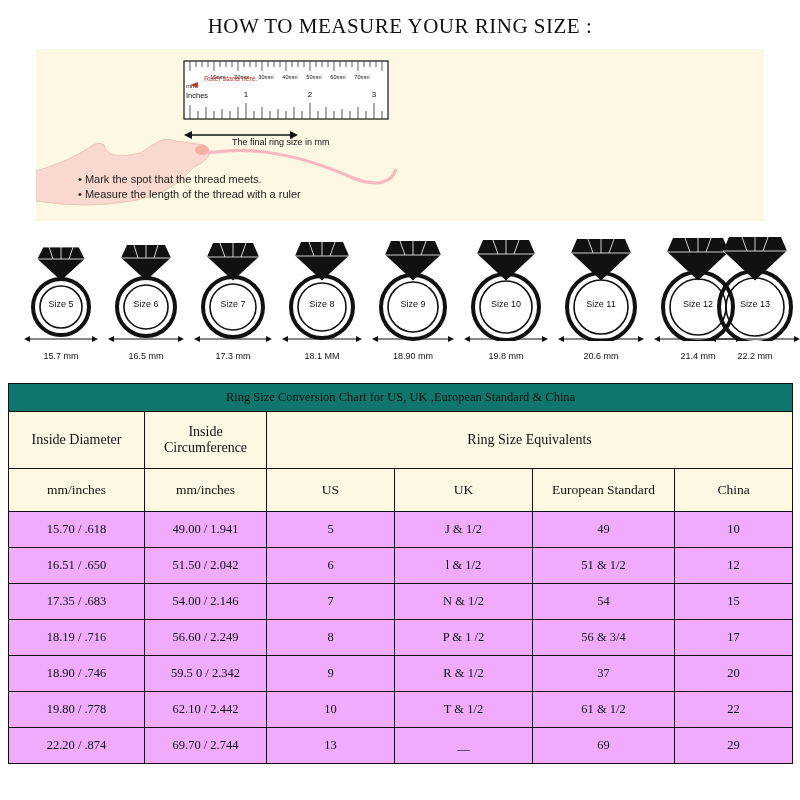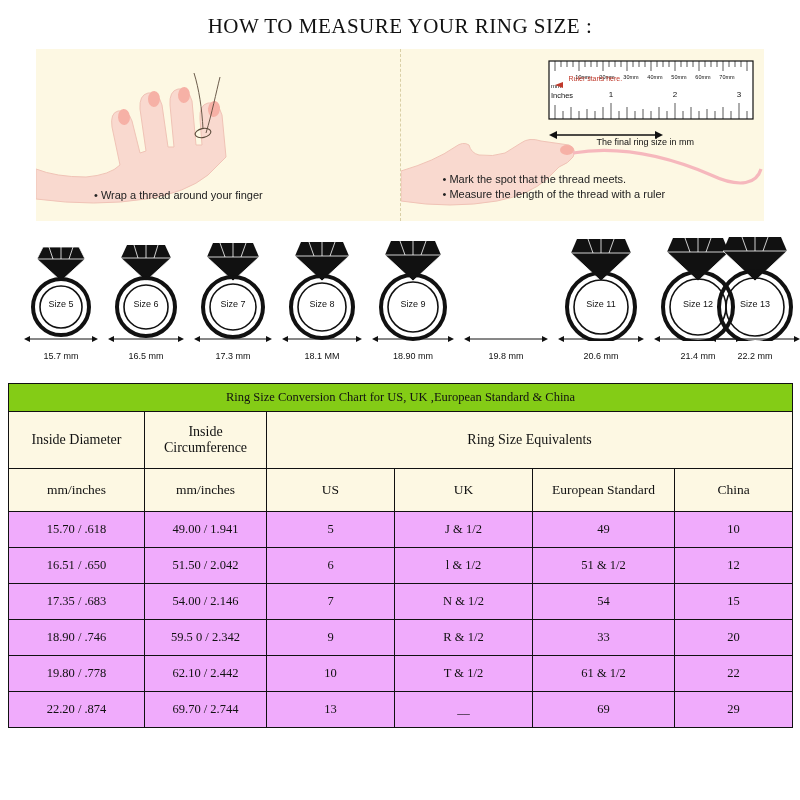--- a/index.html
+++ b/index.html
@@ -111,21 +111,21 @@
   }
   table.conv td, table.conv th {
     border: 1px solid #111;
     text-align: center;
     font-size: 12.5px;
     font-weight: normal;
     padding: 5px 2px;
     color: #111;
   }
   tr.head-title td {
-    background: #84cc16;
+    background: #0f766e;
     font-size: 12.5px;
     padding: 6px 2px;
   }
   tr.head-2 td {
     background: #fdf8e3;
     font-size: 14px;
     height: 46px;
     line-height: 1.15;
   }
   tr.head-3 td {
@@ -143,42 +143,20 @@
 </style>
 </head>
 <body>
 
 <div class="page">
 
   <div class="title">HOW TO MEASURE YOUR RING SIZE :</div>
 
   <div class="panels">
 
-    <div class="panel left">
-      <svg class="hand-svg" width="364" height="172" viewBox="0 0 364 172">
-        <g>
-
-          <path d="M0 120 L0 150 Q60 158 110 150 Q150 144 172 126 L190 108 L186 66
-                   Q182 52 172 54 Q163 56 164 70 L166 96 L160 96 L156 52
-                   Q152 38 142 40 Q133 42 134 56 L138 98 L132 98 L126 56
-                   Q122 42 112 44 Q103 46 104 60 L110 102 L104 104 L96 72
-                   Q92 60 82 62 Q74 64 76 78 L84 116 Q74 126 50 128 Q20 128 0 120 Z" fill="#f9d9cf" stroke="#f0c3b6" stroke-width="1"></path>
-
-          <ellipse cx="178" cy="60" rx="6" ry="8" fill="#f6b1a6" transform="rotate(8 178 60)"></ellipse>
-          <ellipse cx="148" cy="46" rx="6" ry="8" fill="#f6b1a6" transform="rotate(4 148 46)"></ellipse>
-          <ellipse cx="118" cy="50" rx="6" ry="8" fill="#f6b1a6" transform="rotate(2 118 50)"></ellipse>
-          <ellipse cx="88" cy="68" rx="6" ry="8" fill="#f6b1a6" transform="rotate(-4 88 68)"></ellipse>
-
-          <ellipse cx="167" cy="84" rx="8" ry="4.5" fill="none" stroke="#5a4a3a" stroke-width="1.1" transform="rotate(-12 167 84)"></ellipse>
-          <path d="M167 80 C 166 60 163 40 158 24" fill="none" stroke="#5a4a3a" stroke-width="0.9"></path>
-          <path d="M170 84 C 176 64 180 44 184 28" fill="none" stroke="#5a4a3a" stroke-width="0.9"></path>
-        </g>
-      </svg>
-      <div class="caption cap-l1">• Wrap a thread around your finger</div>
-    </div>
 
     <div class="panel right">
       <svg class="hand-svg" width="364" height="172" viewBox="0 0 364 172">
 
         <g>
           <path d="M0 122 L0 152 Q50 160 96 152 Q128 146 146 130 L158 118
                    Q168 114 172 108 Q176 100 168 96 L140 92
                    Q128 88 120 94 L104 104 Q92 108 78 106 Q70 104 68 96
                    Q62 92 54 98 Q34 112 0 122 Z" fill="#f9d9cf" stroke="#f0c3b6" stroke-width="1"></path>
           <ellipse cx="166" cy="101" rx="7" ry="5" fill="#f6b1a6"></ellipse>
@@ -388,20 +366,34 @@
       </svg>
       <div class="ring-label" style="position:absolute; left:0; right:0; top:62px;">Size 9</div>
     </div>
     <div class="mm-label" style="left:360px; width:90px; top:114px;">18.90 mm</div>
     <svg style="position:absolute; left:364px; top:96px;" width="82" height="12">
       <line x1="4" y1="6" x2="78" y2="6" stroke="#111" stroke-width="1"></line>
       <polygon points="0,6 6,3 6,9" fill="#111"></polygon>
         <polygon points="82,6 76,3 76,9" fill="#111"></polygon>
     </svg>
 
+    <div class="ring-cell" style="left:454px; width:88px;">
+      <svg width="88" height="104" viewBox="0 0 88 104">
+        <polygon points="21,3 67,3 73,17 44,44 15,17" fill="#111"></polygon>
+        <line x1="31" y1="3" x2="36" y2="17" stroke="#fff" stroke-width="0.8"></line>
+        <line x1="44" y1="3" x2="44" y2="17" stroke="#fff" stroke-width="0.8"></line>
+        <line x1="57" y1="3" x2="52" y2="17" stroke="#fff" stroke-width="0.8"></line>
+        <line x1="15" y1="17" x2="73" y2="17" stroke="#fff" stroke-width="0.8"></line>
+        <line x1="15" y1="17" x2="44" y2="44" stroke="#fff" stroke-width="0.8"></line>
+        <line x1="73" y1="17" x2="44" y2="44" stroke="#fff" stroke-width="0.8"></line>
+        <circle cx="44" cy="70" r="33" fill="none" stroke="#111" stroke-width="4"></circle>
+        <circle cx="44" cy="70" r="26" fill="none" stroke="#111" stroke-width="1.6"></circle>
+      </svg>
+      <div class="ring-label" style="position:absolute; left:0; right:0; top:62px;">Size 10</div>
+    </div>
     <div class="mm-label" style="left:454px; width:88px; top:114px;">19.8 mm</div>
     <svg style="position:absolute; left:456px; top:96px;" width="84" height="12">
       <line x1="4" y1="6" x2="80" y2="6" stroke="#111" stroke-width="1"></line>
       <polygon points="0,6 6,3 6,9" fill="#111"></polygon>
         <polygon points="84,6 78,3 78,9" fill="#111"></polygon>
     </svg>
 
     <div class="ring-cell" style="left:548px; width:90px;">
       <svg width="90" height="104" viewBox="0 0 90 104">
         <polygon points="21,2 69,2 75,16 45,44 15,16" fill="#111"></polygon>
@@ -511,25 +503,33 @@
       </tr>
       <tr class="data">
         <td>17.35 / .683</td>
         <td>54.00 / 2.146</td>
         <td>7</td>
         <td>N &amp; 1/2</td>
         <td>54</td>
         <td>15</td>
       </tr>
       <tr class="data">
+        <td>18.19 / .716</td>
+        <td>56.60 / 2.249</td>
+        <td>8</td>
+        <td>P &amp; 1 /2</td>
+        <td>56 &amp; 3/4</td>
+        <td>17</td>
+      </tr>
+      <tr class="data">
         <td>18.90 / .746</td>
         <td>59.5 0 / 2.342</td>
         <td>9</td>
         <td>R &amp; 1/2</td>
-        <td>33</td>
+        <td>37</td>
         <td>20</td>
       </tr>
       <tr class="data">
         <td>19.80 / .778</td>
         <td>62.10 / 2.442</td>
         <td>10</td>
         <td>T &amp; 1/2</td>
         <td>61 &amp; 1/2</td>
         <td>22</td>
       </tr>

